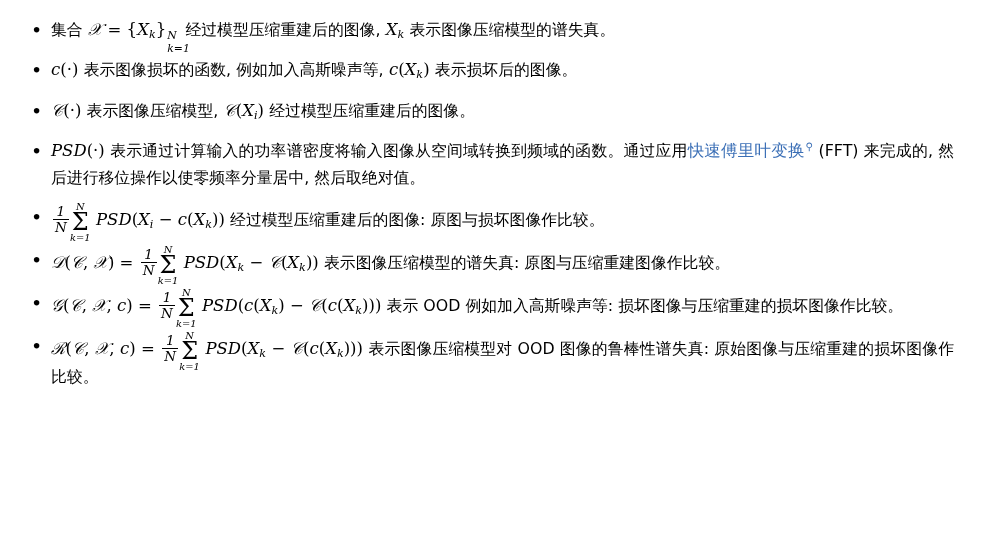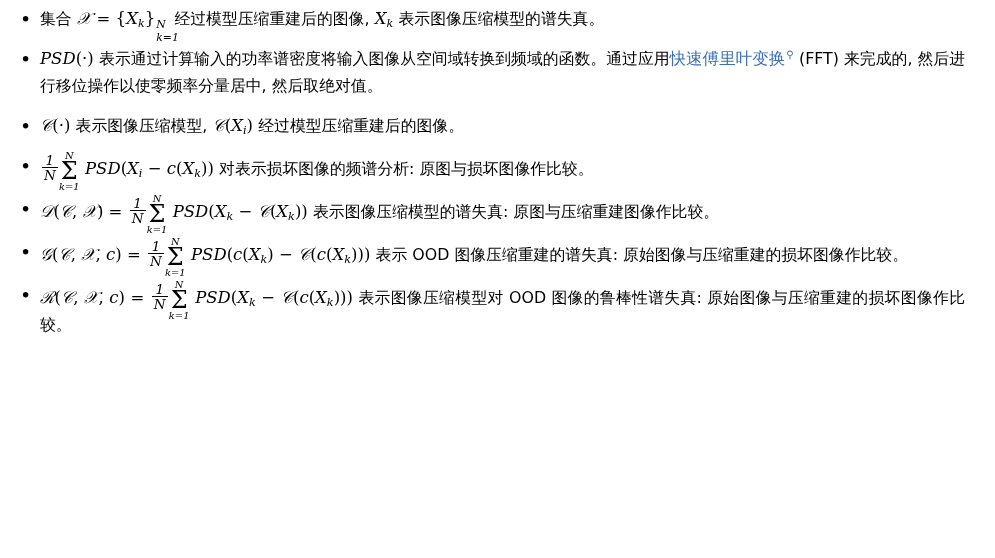--- a/index.html
+++ b/index.html
@@ -16,21 +16,21 @@
   }
   .page {
     position: relative;
     width: 995px;
     height: 558px;
     padding: 0;
     box-sizing: border-box;
   }
   ul.bullets {
     list-style: none;
-    margin: 0;
+    margin: 11px;
     padding: 6px 30px 0 14px;
   }
   ul.bullets > li {
     position: relative;
     padding-left: 26px;
     margin: 0 0 13px 0;
     font-size: 16.5px;
     line-height: 1.62;
     text-align: justify;
   }
@@ -166,58 +166,64 @@
     <li>
       <span class="cjk">集合</span>
       <span class="mathrow">
         <span class="mcal">𝒳</span> = {<span class="mi">X</span><sub class="s">k</sub>}<span class="setlim"><span class="top">N</span><span class="bot">k=1</span></span><span class="setpad"></span>
       </span>
       <span class="cjk">经过模型压缩重建后的图像,</span>
       <span class="mathrow"><span class="mi">X</span><sub class="s">k</sub></span>
       <span class="cjk">表示图像压缩模型的谱失真。</span>
     </li>
 
-
-    <li>
-      <span class="mathrow"><span class="mi">PSD</span>(<span class="mup">·</span>)</span>
-      <span class="cjk">表示通过计算输入的功率谱密度将输入图像从空间域转换到频域的函数。通过应用</span><a class="link" href="#">快速傅里叶变换</a><span class="searchglyph">⚲</span>
-      <span class="cjk">(FFT) 来完成的, 然后进行移位操作以使零频率分量居中, 然后取绝对值。</span>
+    <li>
+      <span class="mathrow"><span class="mi">c</span>(<span class="mup">·</span>)</span>
+      <span class="cjk">表示图像损坏的函数, 例如加入高斯噪声等,</span>
+      <span class="mathrow"><span class="mi">c</span>(<span class="mi">X</span><sub class="s">k</sub>)</span>
+      <span class="cjk">表示损坏后的图像。</span>
     </li>
 
     <li>
       <span class="mathrow"><span class="mcal">𝒞</span>(<span class="mup">·</span>)</span>
       <span class="cjk">表示图像压缩模型,</span>
       <span class="mathrow"><span class="mcal">𝒞</span>(<span class="mi">X</span><sub class="s">i</sub>)</span>
       <span class="cjk">经过模型压缩重建后的图像。</span>
     </li>
 
     <li>
+      <span class="mathrow"><span class="mi">PSD</span>(<span class="mup">·</span>)</span>
+      <span class="cjk">表示通过计算输入的功率谱密度将输入图像从空间域转换到频域的函数。通过应用</span><a class="link" href="#">快速傅里叶变换</a><span class="searchglyph">⚲</span>
+      <span class="cjk">(FFT) 来完成的, 然后进行移位操作以使零频率分量居中, 然后取绝对值。</span>
+    </li>
+
+    <li>
       <span class="mathrow">
         <span class="frac"><span class="num mi">1</span><span class="den mi">N</span></span><span class="sumop"><span class="lim-top">N</span><span class="big">Σ</span><span class="lim-bot">k=1</span></span>
         <span class="mi">PSD</span>(<span class="mi">X</span><sub class="s">i</sub> − <span class="mi">c</span>(<span class="mi">X</span><sub class="s">k</sub>))
       </span>
-      <span class="cjk">对表示损坏图像的频谱分析: 原图与损坏图像作比较。</span>
+      <span class="cjk">经过模型压缩重建后的图像: 原图与损坏图像作比较。</span>
     </li>
 
     <li>
       <span class="mathrow">
         <span class="mcal">𝒟</span>(<span class="mcal">𝒞</span>, <span class="mcal">𝒳</span>) =
         <span class="frac"><span class="num mi">1</span><span class="den mi">N</span></span><span class="sumop"><span class="lim-top">N</span><span class="big">Σ</span><span class="lim-bot">k=1</span></span>
         <span class="mi">PSD</span>(<span class="mi">X</span><sub class="s">k</sub> − <span class="mcal">𝒞</span>(<span class="mi">X</span><sub class="s">k</sub>))
       </span>
       <span class="cjk">表示图像压缩模型的谱失真: 原图与压缩重建图像作比较。</span>
     </li>
 
     <li>
       <span class="mathrow">
         <span class="mcal">𝒢</span>(<span class="mcal">𝒞</span>, <span class="mcal">𝒳</span>, <span class="mi">c</span>) =
         <span class="frac"><span class="num mi">1</span><span class="den mi">N</span></span><span class="sumop"><span class="lim-top">N</span><span class="big">Σ</span><span class="lim-bot">k=1</span></span>
         <span class="mi">PSD</span>(<span class="mi">c</span>(<span class="mi">X</span><sub class="s">k</sub>) − <span class="mcal">𝒞</span>(<span class="mi">c</span>(<span class="mi">X</span><sub class="s">k</sub>)))
       </span>
-      <span class="cjk">表示 OOD 图像压缩重建的谱失真: 原始图像与压缩重建的损坏图像作比较。</span>
+      <span class="cjk">表示 OOD 例如加入高斯噪声等: 损坏图像与压缩重建的损坏图像作比较。</span>
     </li>
 
     <li>
       <span class="mathrow">
         <span class="mcal">ℛ</span>(<span class="mcal">𝒞</span>, <span class="mcal">𝒳</span>, <span class="mi">c</span>) =
         <span class="frac"><span class="num mi">1</span><span class="den mi">N</span></span><span class="sumop"><span class="lim-top">N</span><span class="big">Σ</span><span class="lim-bot">k=1</span></span>
         <span class="mi">PSD</span>(<span class="mi">X</span><sub class="s">k</sub> − <span class="mcal">𝒞</span>(<span class="mi">c</span>(<span class="mi">X</span><sub class="s">k</sub>)))
       </span>
       <span class="cjk">表示图像压缩模型对 OOD 图像的鲁棒性谱失真: 原始图像与压缩重建的损坏图像作比较。</span>
     </li>

